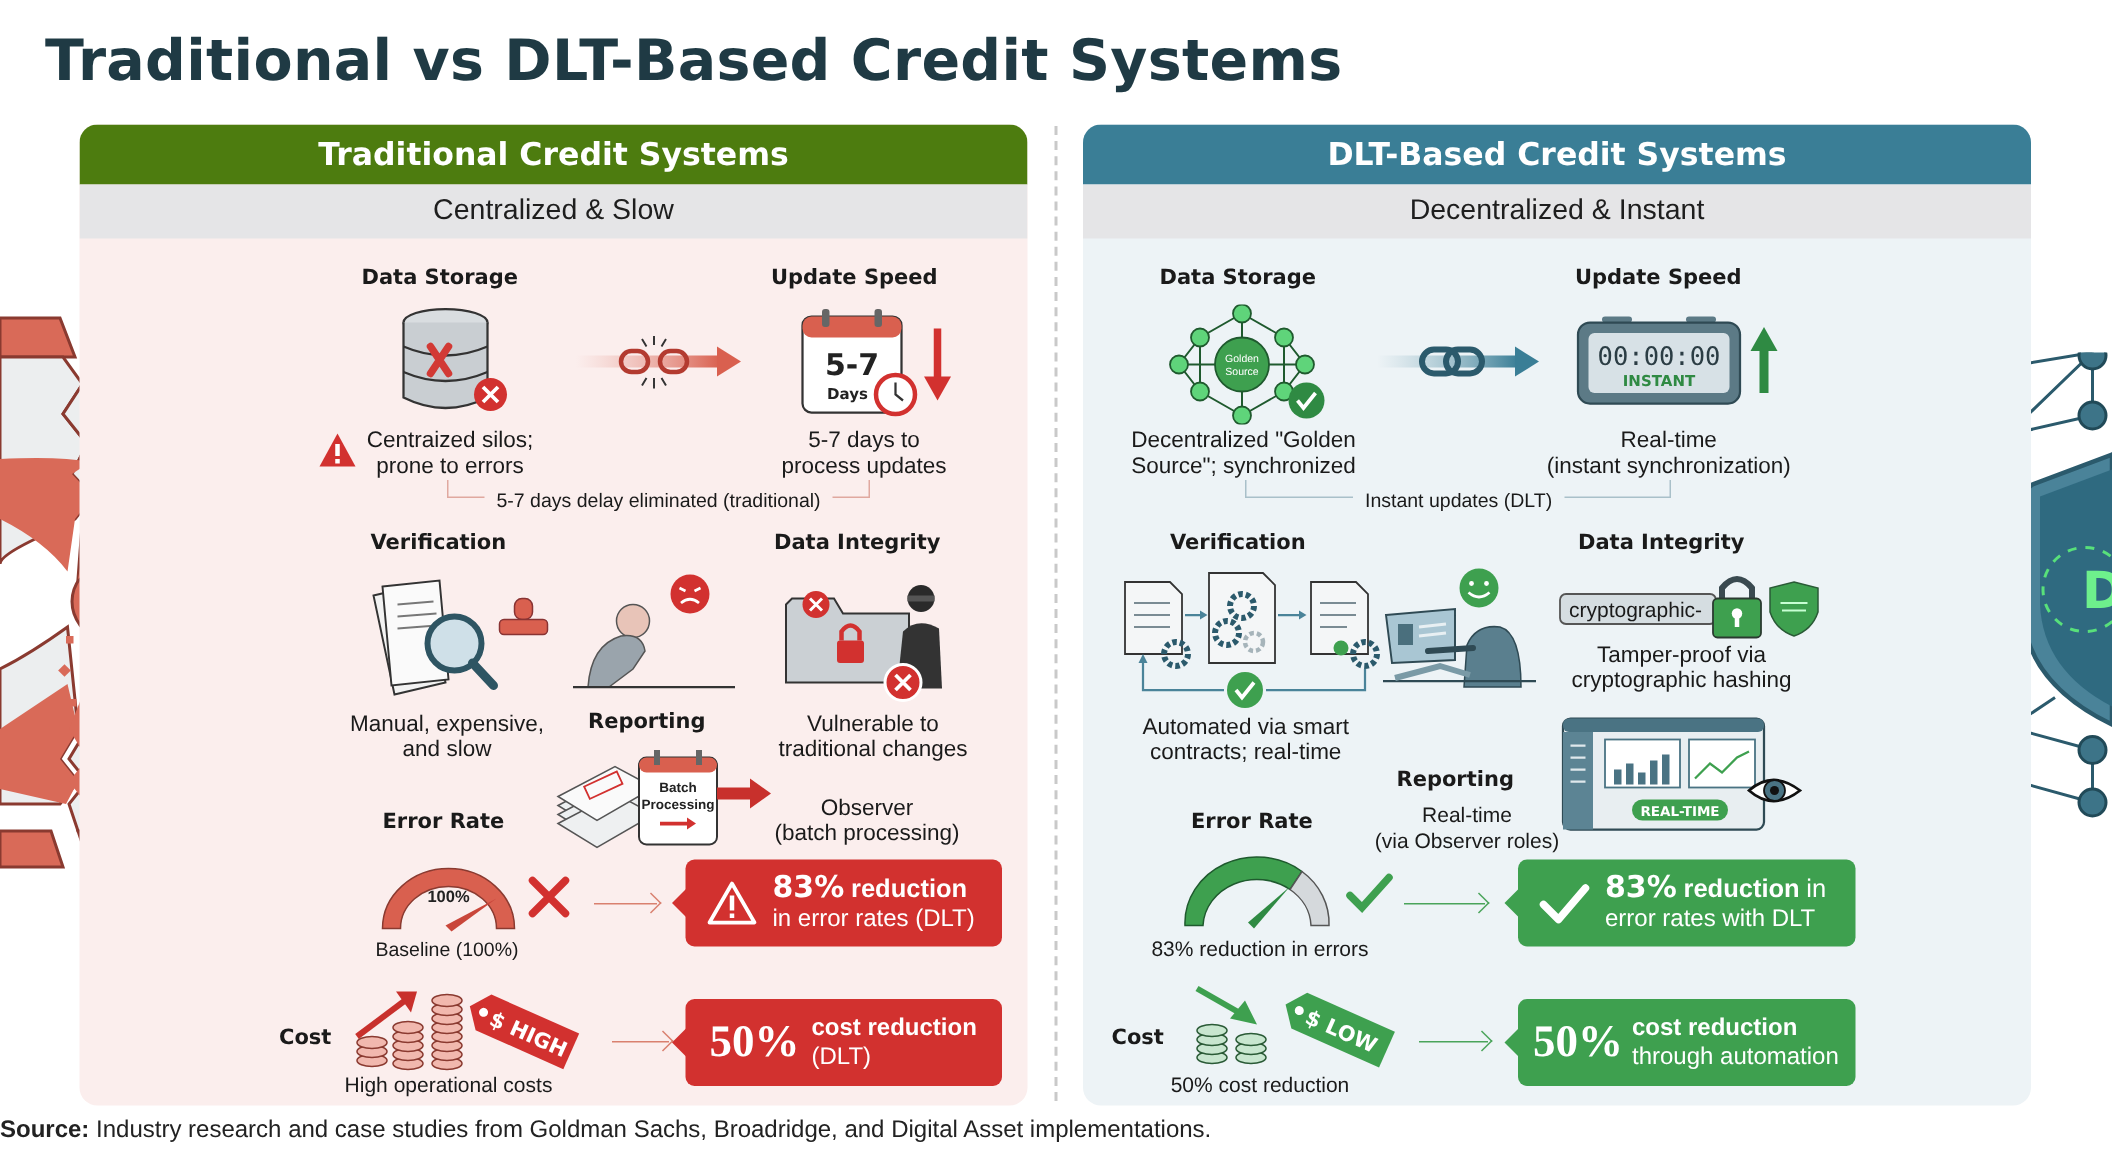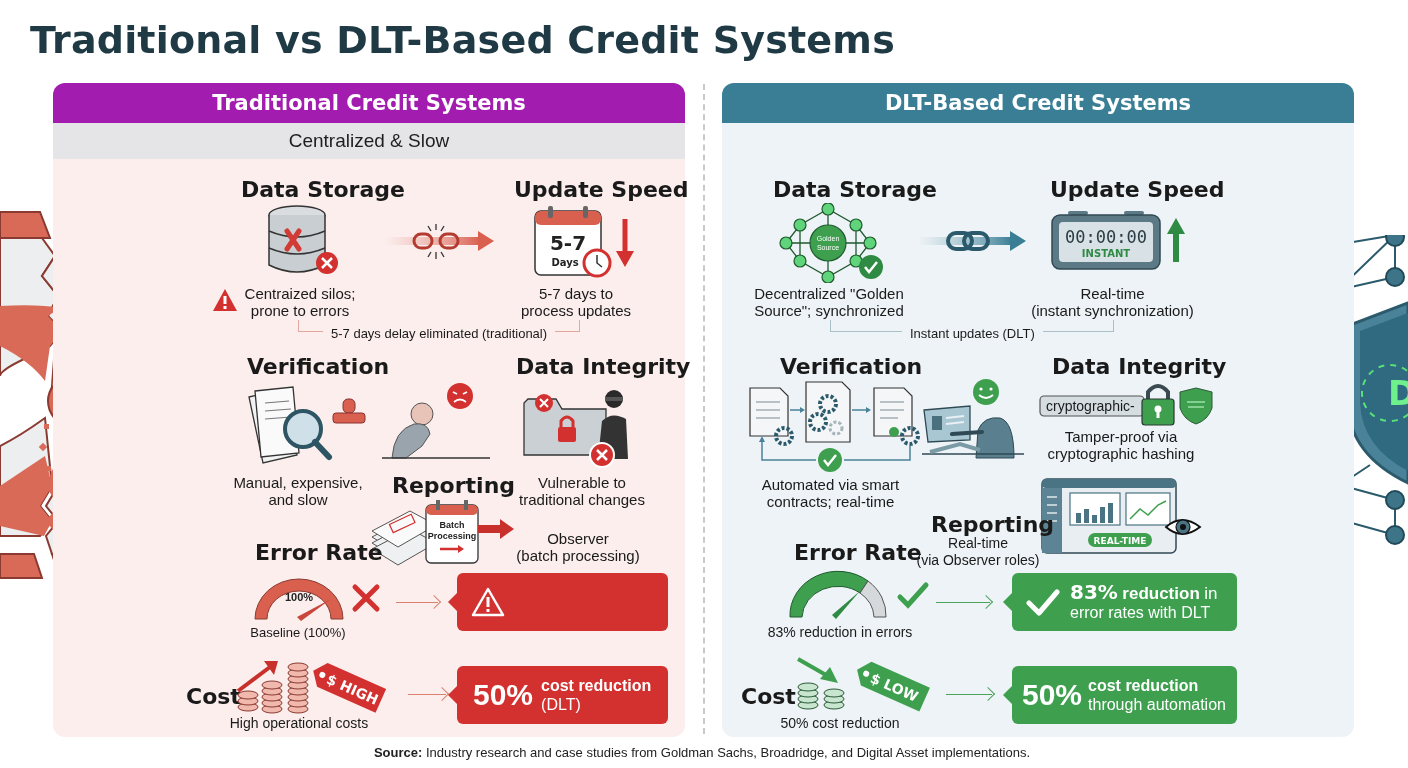--- a/index.html
+++ b/index.html
@@ -21,62 +21,62 @@
   .panel {
     position: absolute; top: 83px; width: 632px; height: 654px; border-radius: 12px; overflow: hidden;
   }
   .panel.left { left: 53px; background: #fbeeed; }
   .panel.right { left: 722px; background: #edf3f6; }
 
   .panel-head {
     height: 40px; display: flex; align-items: center; justify-content: center;
     color: #fff; font-size: 21px; font-weight: bold; font-family: "DejaVu Sans", sans-serif;
   }
-  .left .panel-head { background: #a21caf; }
+  .left .panel-head { background: #4d7c0f; }
   .right .panel-head { background: #3a7e96; }
   .panel-sub {
     height: 36px; background: #e5e5e7; display: flex; align-items: center; justify-content: center;
     font-size: 19px; color: #1e1e1e;
   }
 
   .abs { position: absolute; }
-  .h-title { font-family: "DejaVu Sans", sans-serif; font-weight: bold; font-size: 22px; color: #1a1a1a; white-space: nowrap; }
+  .h-title { font-family: "DejaVu Sans", sans-serif; font-weight: bold; font-size: 14px; color: #1a1a1a; white-space: nowrap; }
   .caption { font-size: 15px; color: #1a1a1a; text-align: center; line-height: 17px; white-space: nowrap; }
 
   .bracket {
     position: absolute; height: 12px; border-left: 1.5px solid; border-right: 1.5px solid; border-bottom: 1.5px solid;
   }
   .bracket-label { position: absolute; font-size: 13px; padding: 0 8px; white-space: nowrap; }
 
   .callout {
     position: absolute; border-radius: 6px; color: #fff; display: flex; align-items: center;
   }
   .callout.red { background: #d2312f; }
   .callout.green { background: #3ea04f; }
   .callout::before {
     content: ""; position: absolute; left: -9px; top: 50%; transform: translateY(-50%);
     border-top: 10px solid transparent; border-bottom: 10px solid transparent; border-right: 10px solid;
   }
   .callout.red::before { border-right-color: #d2312f; }
   .callout.green::before { border-right-color: #3ea04f; }
   .callout .big { font-size: 20px; font-weight: bold; font-family: "DejaVu Sans", sans-serif; }
-  .callout .bigger { font-size: 30px; font-weight: bold; font-family: Liberation Sans, sans-serif; }
+  .callout .bigger { font-size: 30px; font-weight: bold; font-family: Liberation Serif, serif; }
   .callout .line { font-size: 16px; line-height: 19px; white-space: nowrap; }
   .callout .bold { font-weight: bold; }
 
   .arrow-line { position: absolute; height: 0; border-top: 1.5px solid; }
   .arrow-line::after {
     content: ""; position: absolute; right: -1px; top: -6px; width: 9px; height: 9px;
     border-top: 1.5px solid; border-right: 1.5px solid; transform: rotate(45deg); border-color: inherit;
   }
   .red-line { border-color: #d9806f; }
   .green-line { border-color: #4aa45a; }
 
   .source {
-    position: absolute; top: 745px; left: 0; width: 1404px; text-align: center; font-size: 13px; color: #222;
+    position: absolute; top: 745px; left: 0; width: 1404px; font-size: 16px; color: #222;
   }
   .source b { font-weight: bold; }
   svg { display: block; }
 </style>
 </head>
 <body>
 
 <div class="main-title">Traditional vs DLT-Based Credit Systems</div>
 
 <div class="abs" style="left:0;top:186px;">
@@ -284,20 +284,24 @@
 </div>
 <div class="abs caption" style="left:242px;top:624px;width:112px;font-size:13px;">Baseline (100%)</div>
 
 <div class="arrow-line red-line" style="left:396px;top:602px;width:42px;"></div>
 <div class="callout red" style="left:457px;top:573px;width:211px;height:58px;padding-left:14px;">
   <svg width="34" height="30" viewBox="0 0 34 30">
       <path d="M17 2 L32 28 L2 28 Z" fill="none" stroke="#fff" stroke-width="2.5" stroke-linejoin="round"></path>
       <rect x="15.5" y="10" width="3" height="10" fill="#fff"></rect>
       <rect x="15.5" y="22" width="3" height="3" fill="#fff"></rect>
     </svg>
+  <div style="margin-left:10px;">
+    <div class="line"><span class="big">83%</span> <span class="bold" style="font-size:17px;">reduction</span></div>
+    <div class="line">in error rates (DLT)</div>
+  </div>
 </div>
 
 <div class="abs h-title" style="left:186px;top:684px;">Cost</div>
 <div class="abs" style="left:234px;top:655px;">
   <svg width="170" height="60" viewBox="0 0 170 60">
     <path d="M4 36 L36 12" stroke="#c8302c" stroke-width="4"></path>
       <path d="M30 6 L44 6 L40 20 Z" fill="#c8302c"></path>
     <g fill="#f1b8ae" stroke="#8a3a30" stroke-width="1">
       <ellipse cx="14" cy="52" rx="10" ry="4"></ellipse>
         <ellipse cx="14" cy="46" rx="10" ry="4"></ellipse>
@@ -329,20 +333,21 @@
 <div class="callout red" style="left:457px;top:666px;width:211px;height:58px;padding-left:16px;">
   <span class="bigger">50%</span>
   <div style="margin-left:8px;">
     <div class="line bold">cost reduction</div>
     <div class="line">(DLT)</div>
   </div>
 </div>
 
 <div class="panel right">
   <div class="panel-head">DLT-Based Credit Systems</div>
+  <div class="panel-sub">Decentralized &amp; Instant</div>
 </div>
 
 <div class="abs h-title" style="left:773px;top:177px;">Data Storage</div>
 <div class="abs" style="left:776px;top:203px;">
   <svg width="112" height="80" viewBox="0 0 112 80">
     <g stroke="#1f5a2e" stroke-width="1.3">
       <path d="M52 6 L24 22 L10 40 L24 58 L52 74 L80 58 L94 40 L80 22 Z M24 22 L24 58 M80 22 L80 58 M10 40 L94 40 M52 6 L52 74" fill="none"></path>
     </g>
     <g fill="#5fd47a" stroke="#1f5a2e" stroke-width="1.2">
       <circle cx="52" cy="6" r="6"></circle>

